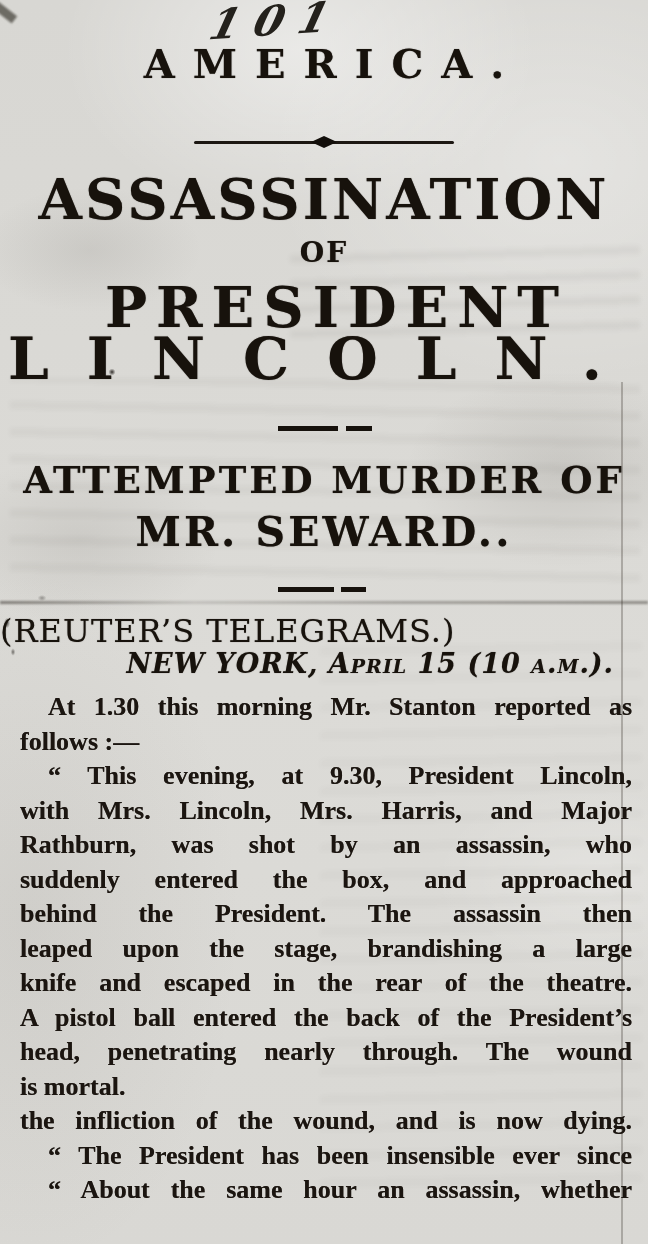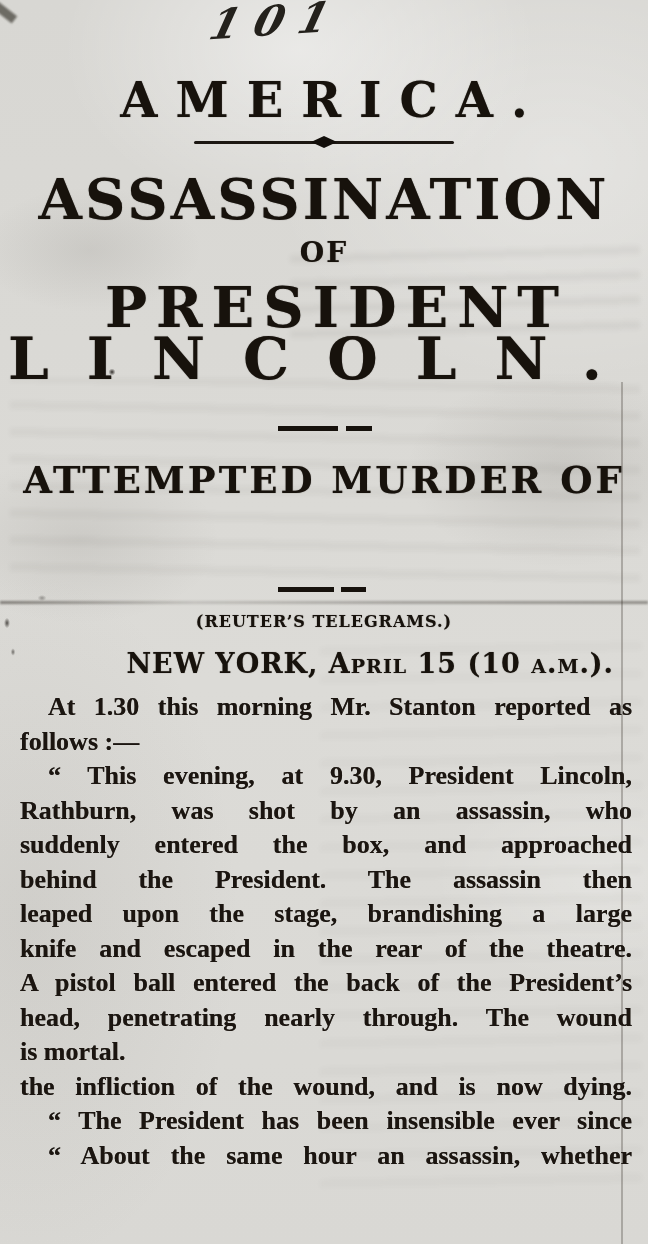--- a/index.html
+++ b/index.html
@@ -50,47 +50,48 @@
   
   .handwritten {
     position:absolute; top:-4px; left:212px;
     font-family:"DejaVu Serif",serif; font-style:italic; font-weight:bold;
     font-size:42px; letter-spacing:14px; color:#24211c;
     transform:skewX(-18deg) rotate(-4deg);
   }
   .display { position:absolute; left:0; right:0; text-align:center;
     font-family:"DejaVu Serif",serif; font-weight:bold; color:#17120c;
     text-shadow:0 0 1px rgba(23,18,12,0.55); }
-  .kicker { top:72px;  font-size:48px; letter-spacing:18px; padding-left:18px; }
+  .kicker { top:40px;  font-size:40px; letter-spacing:18px; padding-left:18px; }
   .h1     { top:166px; font-size:56px; letter-spacing:3px; }
   .h-of   { top:236px; font-size:28px; letter-spacing:2px; }
   .h2     { top:274px; font-size:56px; letter-spacing:9px;  padding-left:25px; }
   .h3     { top:325px; font-size:58px; letter-spacing:38px; }
   .sub1   { top:458px; font-size:37px; letter-spacing:3px; }
   .sub2   { top:508px; font-size:41px; letter-spacing:3px; }
   .divider-diamond { position:absolute; top:135px; left:194px; width:260px; height:14px; }
   .divider-diamond .rule { position:absolute; top:6px; left:0; right:0; height:3px;
     background:#1c1712; border-radius:2px; }
   .divider-diamond .diamond { position:absolute; top:1px; left:50%; width:26px; height:12px;
     margin-left:-13px; background:#120e0a;
     clip-path:polygon(50% 0,100% 50%,50% 100%,0 50%); }
   .dash-divider { position:absolute; height:5px;
     background:linear-gradient(90deg,#16110c 0 64%,transparent 64% 72%,#16110c 72% 100%); }
   .dash1 { top:426px; left:278px; width:94px; }
   .dash2 { top:587px; left:278px; width:88px; }
   .source {
-    position:absolute; top:612px; left:0; right:0; text-align:center;
-    font-family:"DejaVu Serif",serif; font-weight:bold; font-size:16px;
+    position:absolute; top:612px; left:0; right:0; 
+    font-family:"DejaVu Serif",serif; font-weight:normal; font-size:32px;
     letter-spacing:1px; color:#17120c; text-shadow:0 0 1px rgba(23,18,12,0.5);
   }
   .dateline {
     position:absolute; top:648px; left:0; right:34px; text-align:right;
     font-family:"DejaVu Serif",serif; font-weight:bold; font-size:27px;
     font-variant:small-caps; letter-spacing:1px; color:#17120c;
     text-shadow:0 0 1px rgba(23,18,12,0.5);
+    font-style:italic;
   }
   .article {
     position:absolute; top:690px; left:4px; width:612px;
     font-size:26px; line-height:34.5px; font-weight:bold; color:#1b1510;
     text-shadow:0 0 0.6px rgba(23,18,12,0.65);
     margin-left:16px;
   }
   .body-line { height:34.5px; overflow:hidden; }
   .body-line.just { text-align:justify; text-align-last:justify; }
   .body-line.indent { text-indent:28px; }
@@ -118,31 +119,33 @@
   </div>
 
   <div class="display h1">ASSASSINATION</div>
   <div class="display h-of">OF</div>
   <div class="display h2">PRESIDENT</div>
   <div class="display h3">LINCOLN.</div>
 
   <div class="dash-divider dash1"></div>
 
   <div class="display sub1">ATTEMPTED MURDER OF</div>
+  <div class="display sub2">MR. SEWARD..</div>
 
   <div class="dash-divider dash2"></div>
 
   <div class="source">(REUTER’S TELEGRAMS.)</div>
 
   <div class="dateline">NEW YORK, April 15 (10 a.m.).</div>
 
   <div class="article" id="article">
       <div class="body-line just indent">At 1.30 this morning Mr. Stanton reported as</div>
       <div class="body-line">follows :—</div>
       <div class="body-line just indent">“ This evening, at 9.30, President Lincoln,</div>
+      <div class="body-line just">with Mrs. Lincoln, Mrs. Harris, and Major</div>
       <div class="body-line just">Rathburn, was shot by an assassin, who</div>
       <div class="body-line just">suddenly entered the box, and approached</div>
       <div class="body-line just">behind the President. The assassin then</div>
       <div class="body-line just">leaped upon the stage, brandishing a large</div>
       <div class="body-line just">knife and escaped in the rear of the theatre.</div>
       <div class="body-line just">A pistol ball entered the back of the President’s</div>
       <div class="body-line just">head, penetrating nearly through. The wound</div>
       <div class="body-line">is mortal.</div>
       <div class="body-line just">the infliction of the wound, and is now dying.</div>
       <div class="body-line just indent">“ The President has been insensible ever since</div>

